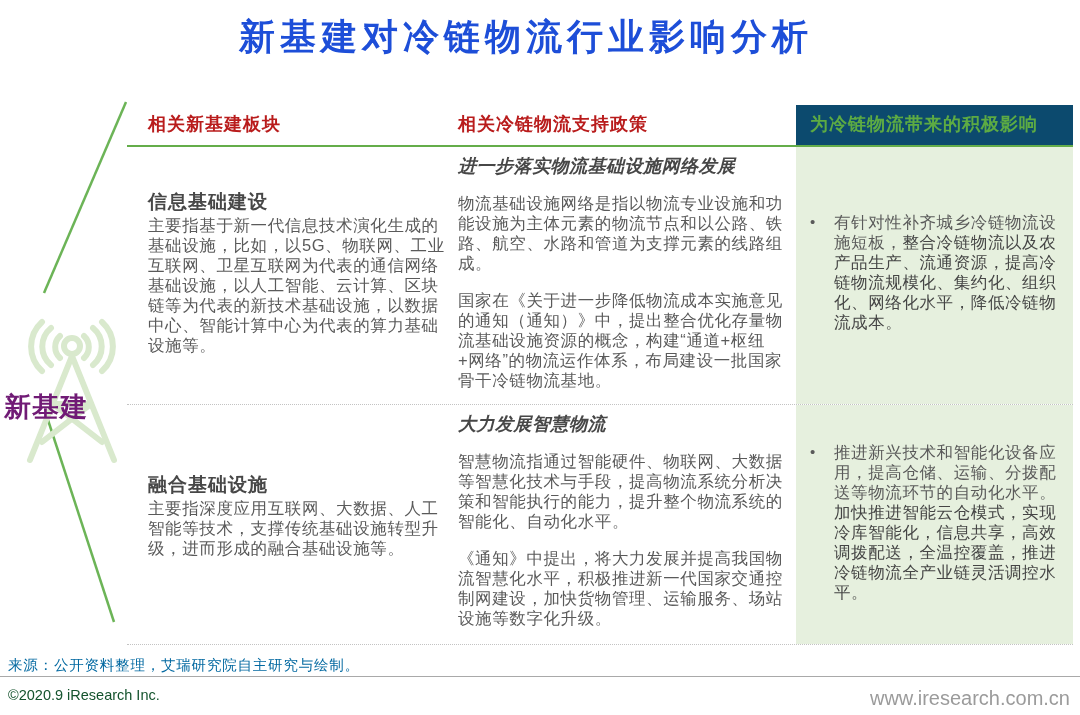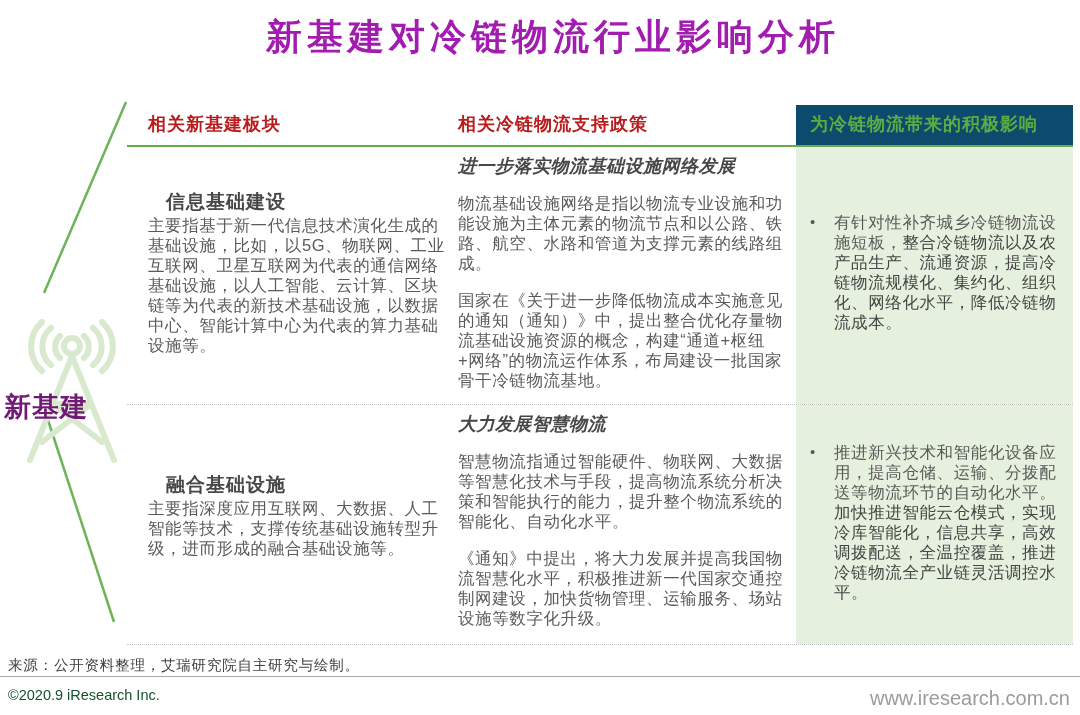--- a/index.html
+++ b/index.html
@@ -4,21 +4,21 @@
 <style>
   html,body{margin:0;padding:0;}
   body{
     width:1080px;height:715px;position:relative;overflow:hidden;
     background:#ffffff;
     font-family:"Liberation Sans","DejaVu Sans",sans-serif;
     color:#585858;
   }
   .title{
     position:absolute;top:13px;left:0;width:1052px;text-align:center;
-    font-size:36px;font-weight:bold;color:#a21caf;letter-spacing:5px;padding-left:27px;
+    font-size:36px;font-weight:bold;color:#1d4ed8;letter-spacing:5px;
   }
   
   .connector-svg{position:absolute;left:0;top:0;width:170px;height:660px;}
   .tower-svg{position:absolute;left:8px;top:318px;width:132px;height:148px;}
   .tower-label{
     position:absolute;left:4px;top:389px;width:132px;
     font-size:27px;font-weight:bold;color:#701a75;letter-spacing:1px;
   }
   
   .table{position:absolute;left:127px;top:105px;width:946px;}
@@ -31,29 +31,29 @@
   .row-1{min-height:257px;}
   .row-2{min-height:239px;}
   .cell{font-size:16.5px;line-height:20px;letter-spacing:0.6px;color:#5a5a5a;}
   .cell.c1{padding:0 13px 10px 21px;}
   .cell.c2{padding:0 8px 10px 0;}
   .cell.c3{background:#e6f0de;padding:0 13px 12px 14px;}
   .c1-pad-r1{padding-top:45px !important;}
   .c1-pad-r2{padding-top:70px !important;}
   .c3-pad-r1{padding-top:65px !important;}
   .c3-pad-r2{padding-top:37px !important;}
-  .sec-title{font-size:19px;font-weight:bold;color:#474747;letter-spacing:1px;margin-bottom:3px;margin-left:18px;}
+  .sec-title{font-size:19px;font-weight:bold;color:#474747;letter-spacing:1px;margin-bottom:3px;}
   .pol-title{font-size:18px;font-weight:bold;color:#474747;letter-spacing:0.5px;margin:9px 0 0 0;font-style:italic;}
   .pol-para{margin-top:17px;}
   .bullet-item{display:flex;}
   .bullet-marker{width:24px;flex:0 0 24px;color:#5a5a5a;font-size:15px;line-height:20px;}
   .bullet-text{flex:1;}
   .bold-part{font-weight:normal;color:#454545;}
   
-  .source-note{position:absolute;left:8px;top:656px;font-size:14.5px;color:#404040;letter-spacing:0.8px;}
+  .source-note{position:absolute;left:8px;top:656px;font-size:14.5px;color:#0369a1;letter-spacing:0.8px;}
   .footer-rule{position:absolute;left:0;top:676px;width:1080px;height:0;border-top:1px solid #a9a9a9;}
   .footer-copy{position:absolute;left:8px;top:687px;font-size:14.5px;color:#14532d;}
   .footer-site{position:absolute;right:10px;top:687px;font-size:20px;color:#9b9b9b;}
 </style>
 </head>
 <body>
 
 <div class="title">新基建对冷链物流行业影响分析</div>
 
 <svg class="connector-svg" viewBox="0 0 170 660">

